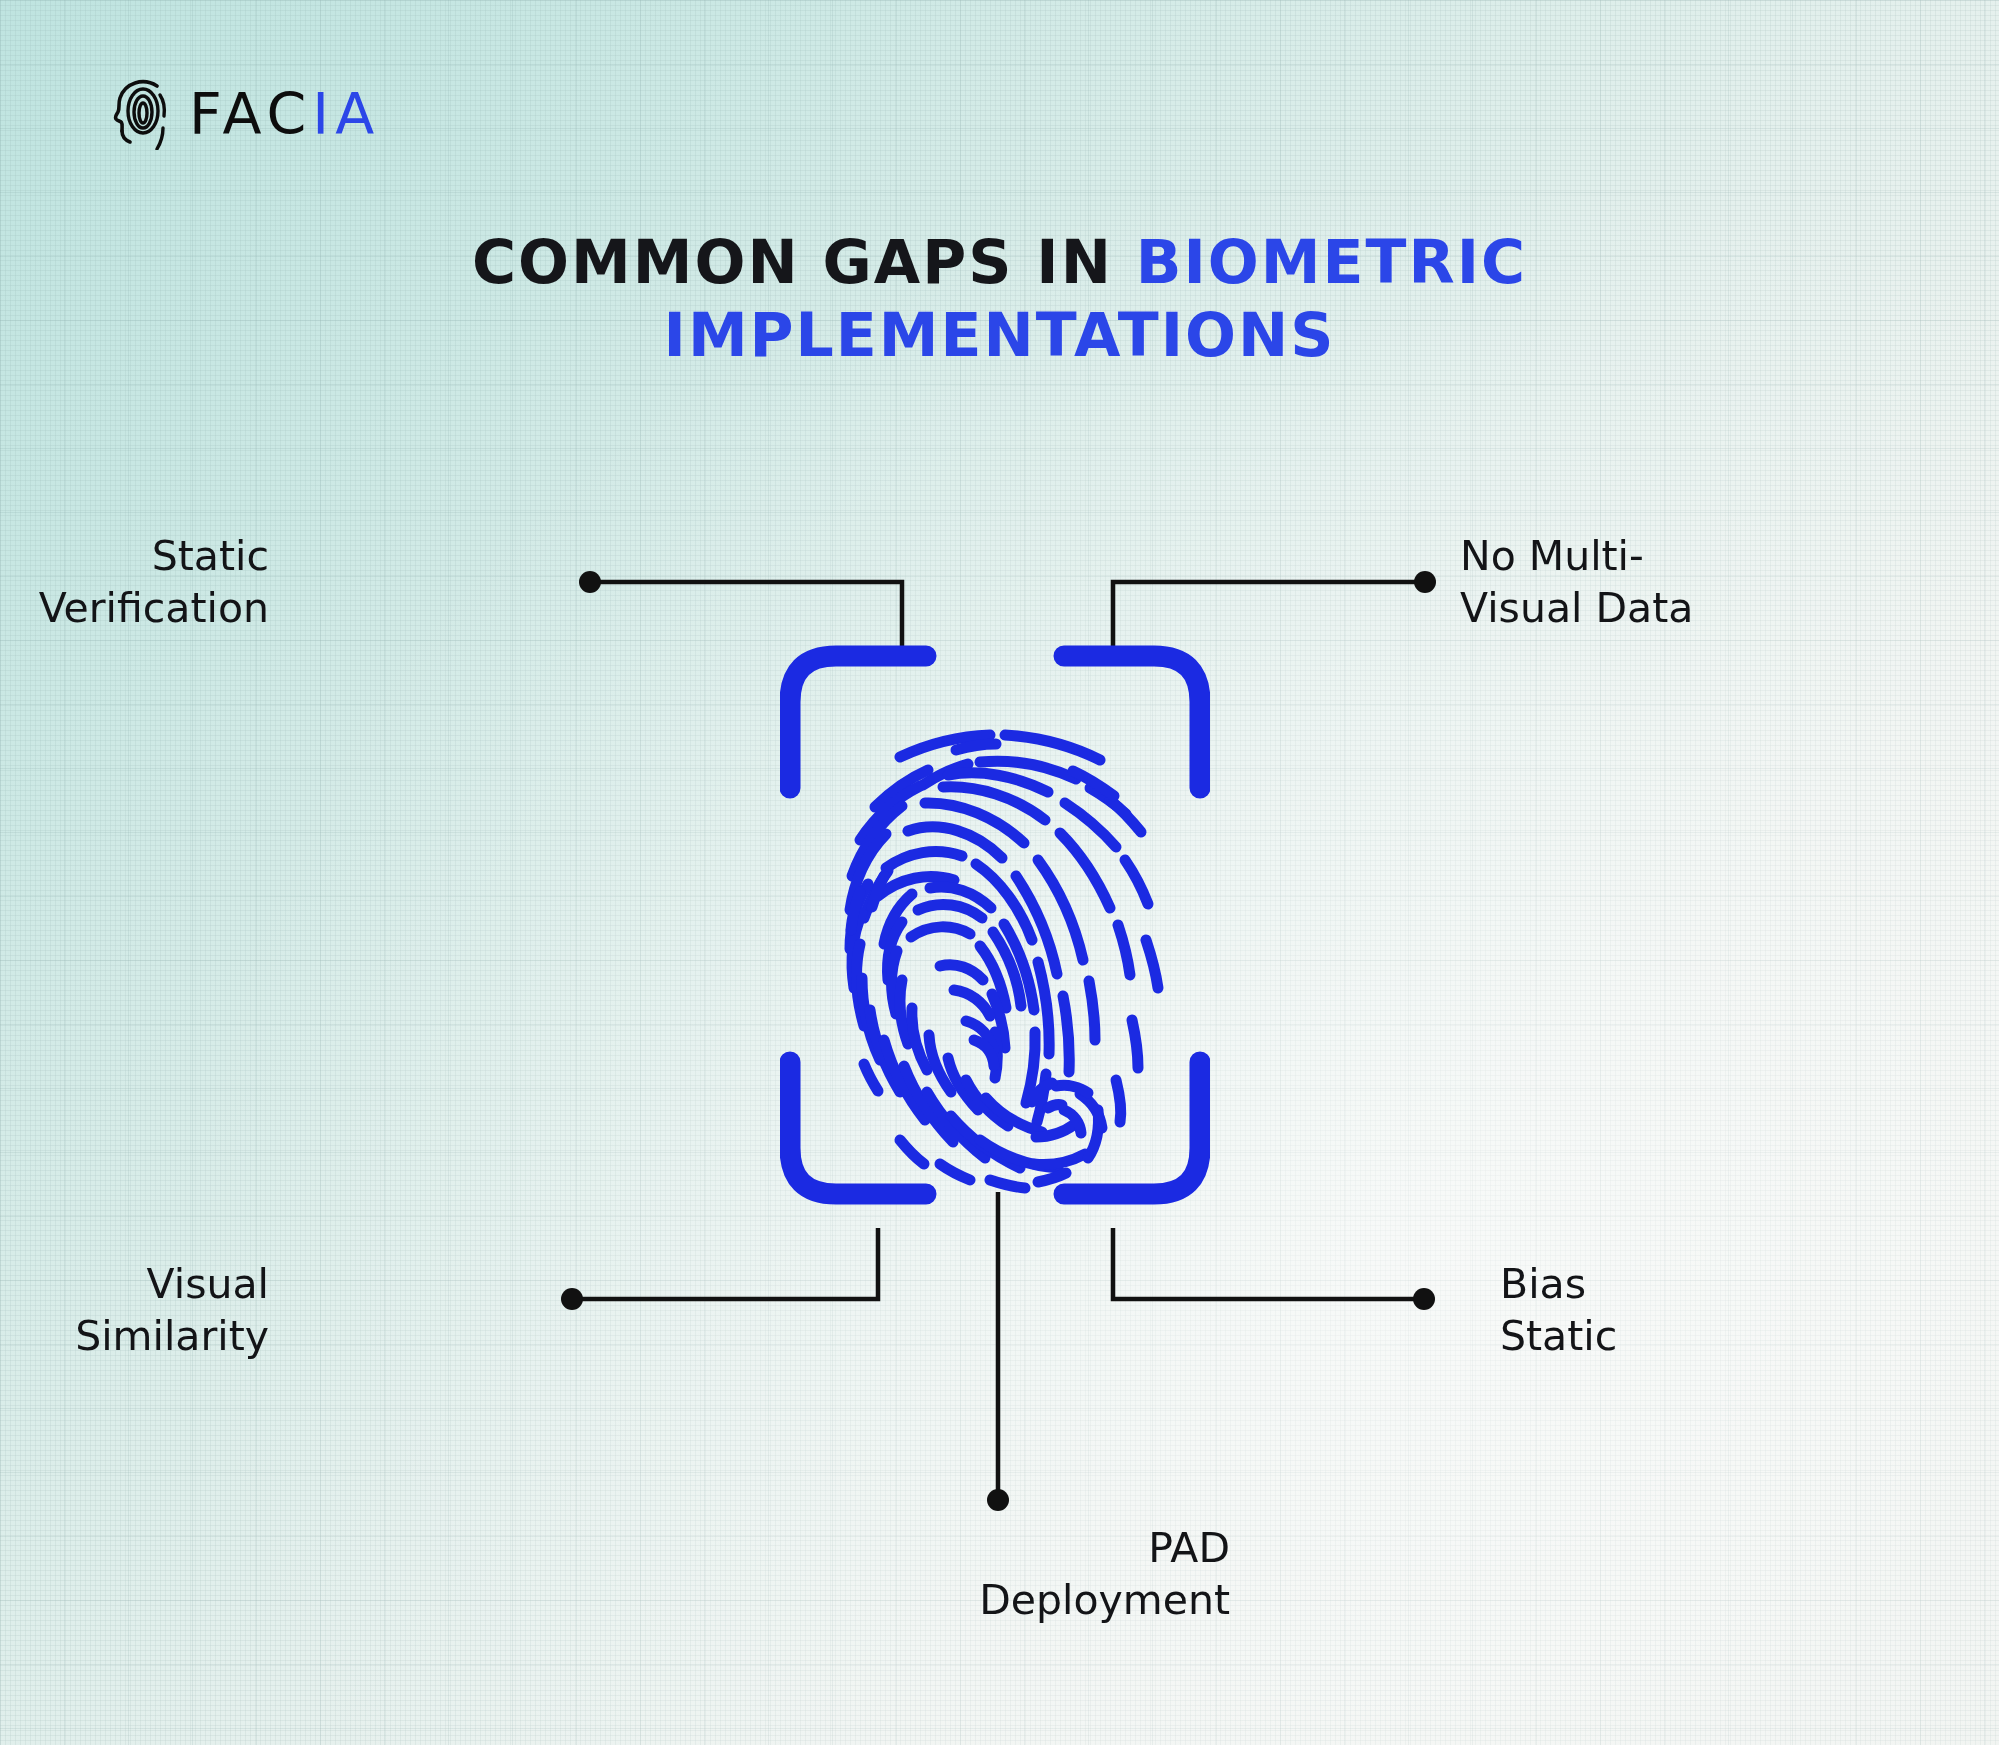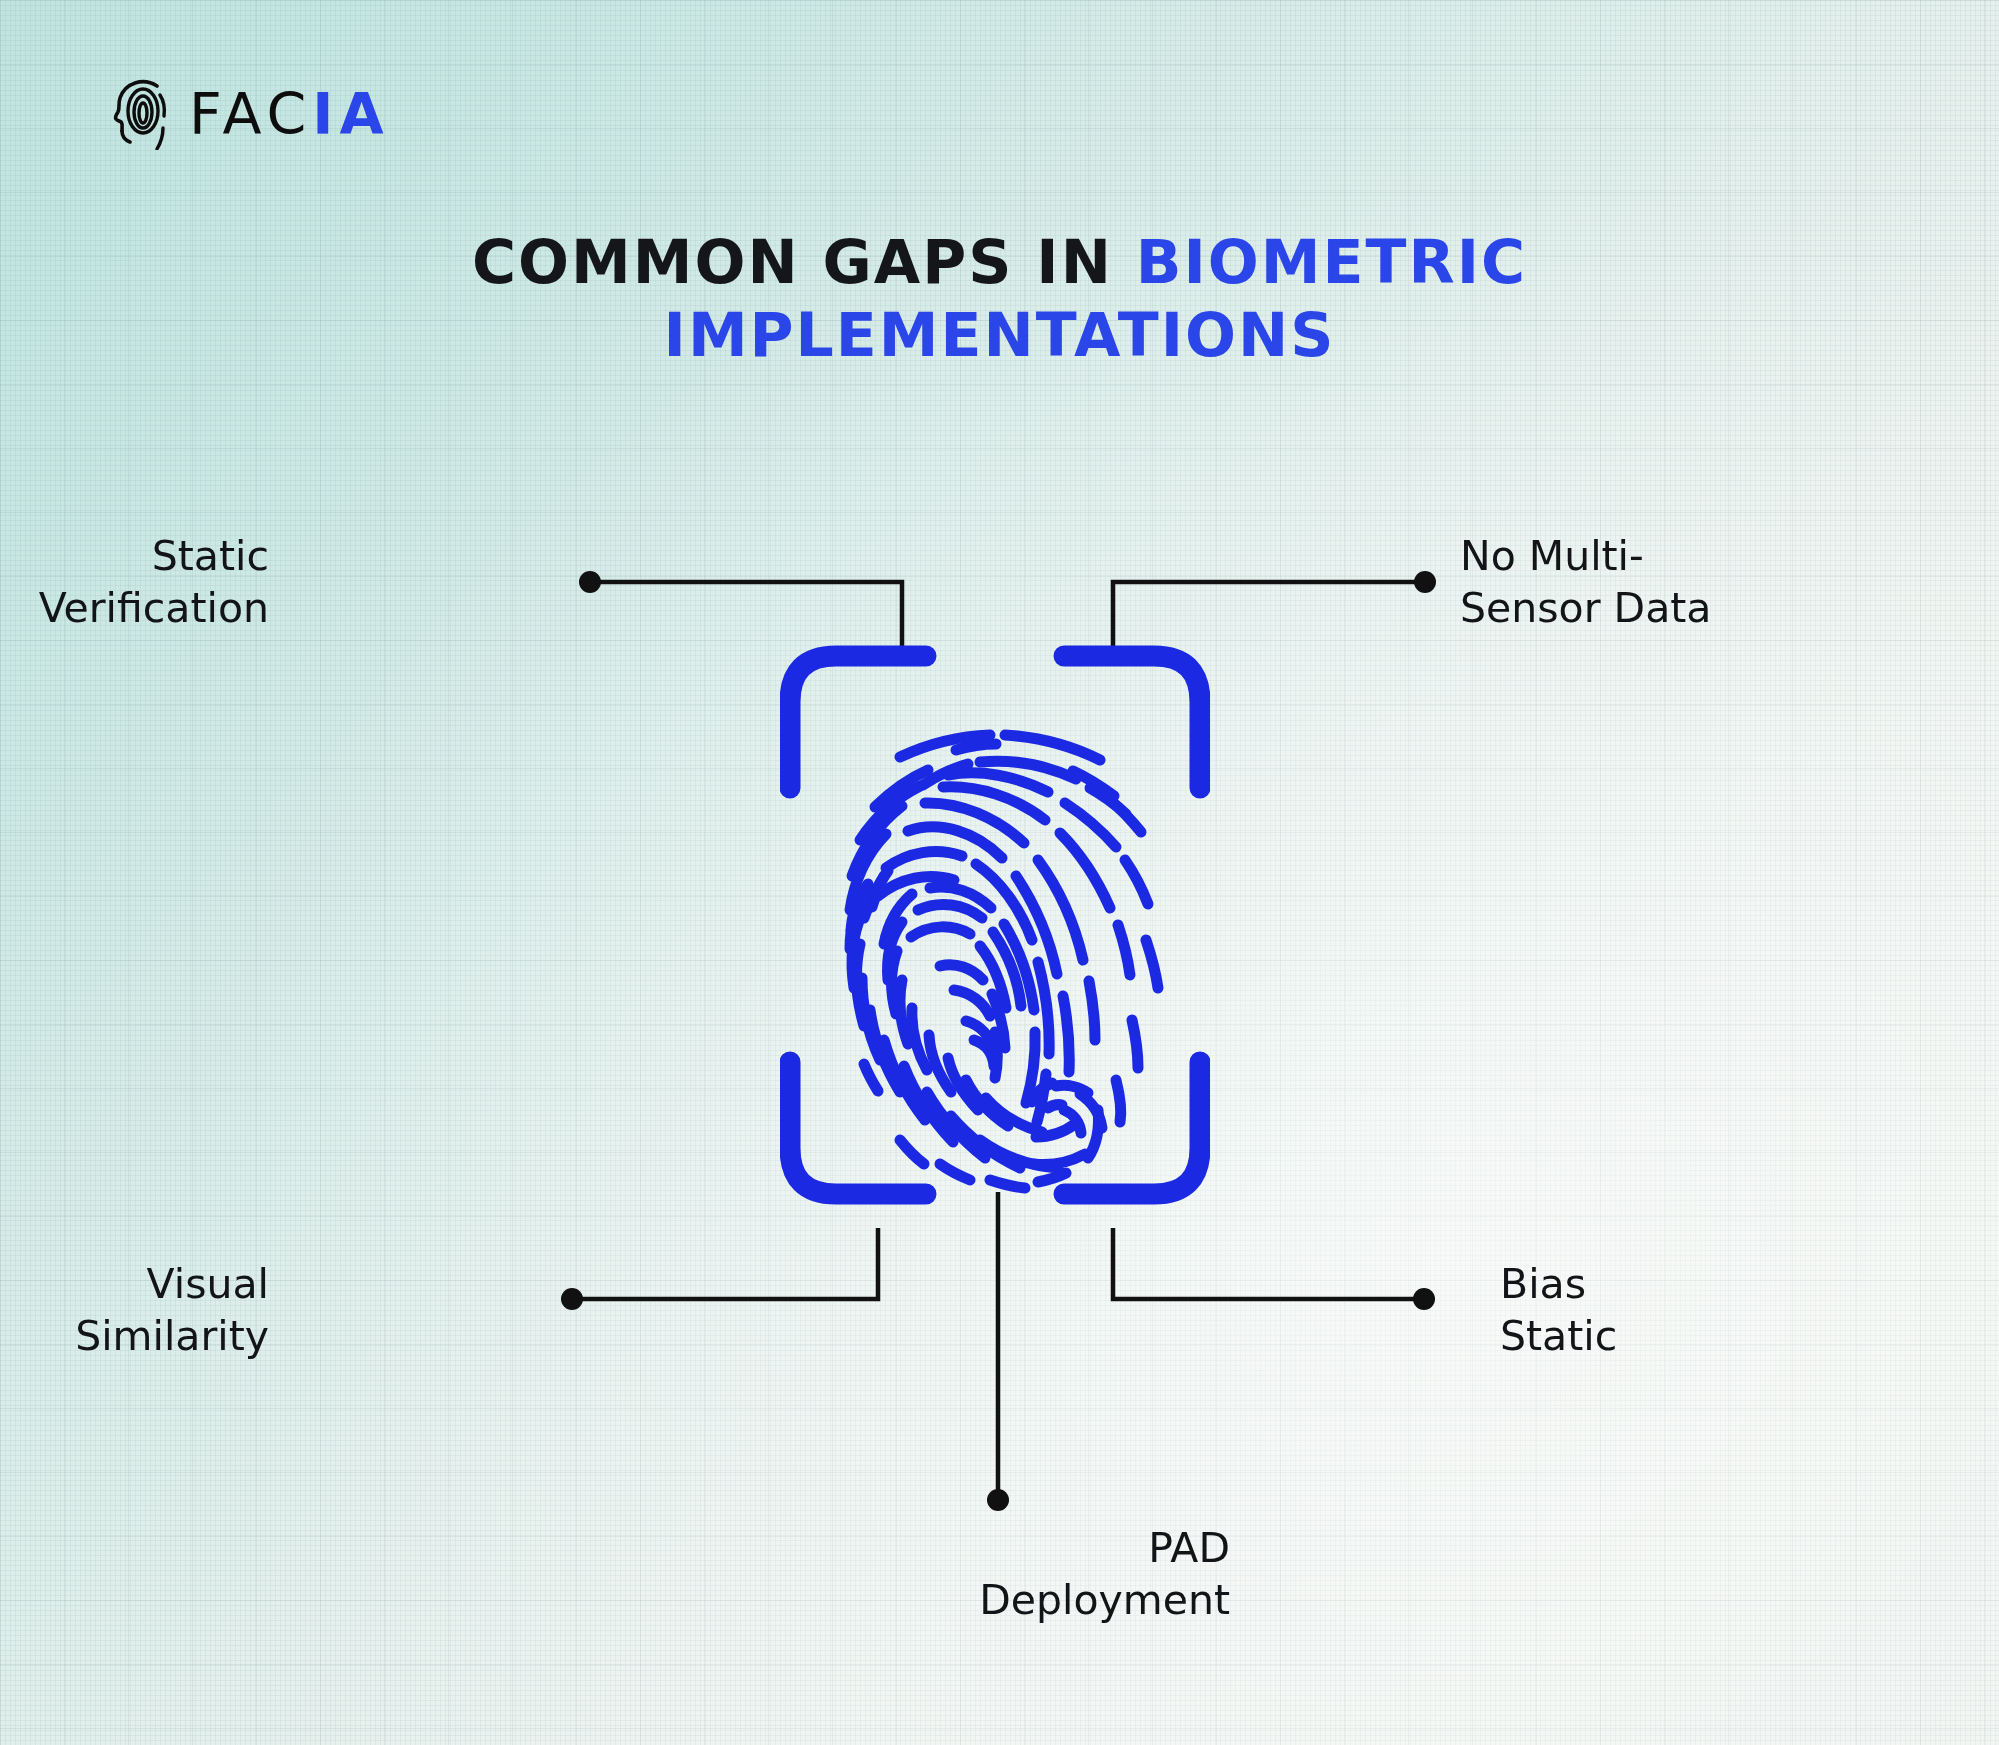--- a/index.html
+++ b/index.html
@@ -51,21 +51,21 @@
     position:absolute; left:113px; top:78px;
     display:flex; align-items:center; gap:16px;
   }
   #logo .mark { width:60px; height:72px; display:block; }
   #logo .wordmark {
     font-family:"DejaVu Sans", sans-serif;
     font-size:57px; font-weight:400; letter-spacing:6px;
     line-height:1; white-space:nowrap;
   }
   #logo .wm-dark { color:#0d0d0d; }
-  #logo .wm-blue { color:#2b46e8;font-weight:bold; }
+  #logo .wm-blue { color:#2b46e8; }
 
   
   #title {
     position:absolute; left:0; right:0; top:226px;
     text-align:center;
     font-family:"DejaVu Sans", sans-serif;
     font-size:60px; font-weight:700;
     letter-spacing:2.0px;
     line-height:1.22;
     text-transform:uppercase;
@@ -267,21 +267,21 @@
       <path d="M104 236 C99 246 95 257 92 267"></path>
       <path d="M80 252 C75 265 72 278 71 290"></path>
       <path d="M176 110 C190 106 204 104 216 104"></path>
     </g>
   </svg>
 
   <div class="label align-right" id="label-static">Static
 Verification</div>
 
   <div class="label align-left" id="label-nomulti">No Multi-
-Sensor Data</div>
+Visual Data</div>
 
   <div class="label align-right" id="label-visual">Visual
 Similarity</div>
 
   <div class="label align-left" id="label-bias">Bias
 Static</div>
 
   <div class="label align-center" id="label-pad">PAD
 Deployment</div>
 

